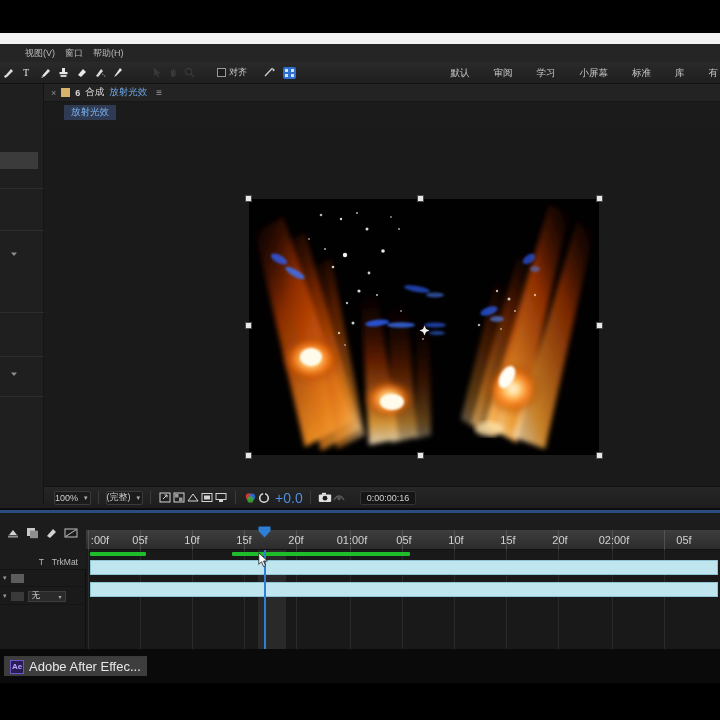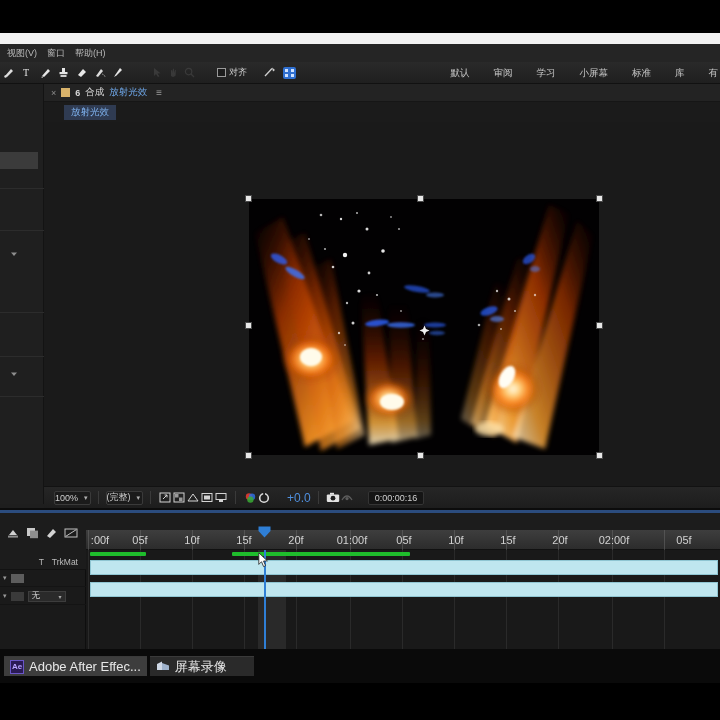--- a/index.html
+++ b/index.html
@@ -12,21 +12,21 @@
 
   
   .letterbox-top { position:absolute; left:0; top:0; width:720px; height:33px; background:#000; }
   .desktop-strip { position:absolute; left:0; top:33px; width:720px; height:11px; background:#f2f2f2; }
 
   
   .ae-window { position:absolute; left:0; top:44px; width:720px; height:605px; background:#1e1e1e; }
 
   
   .menu-bar { position:absolute; left:0; top:0; width:720px; height:18px; background:#252525;
-              display:flex; align-items:center; padding-left:2px; }
+              display:flex; align-items:center; padding-left:20px; }
   .menu-item { font-size:9px; color:#b9b9b9; padding:0 5px; line-height:18px; white-space:nowrap;
                filter:blur(.35px); }
 
   
   .toolbar { position:absolute; left:0; top:18px; width:720px; height:22px;
              background:linear-gradient(#2a2a2a,#1f1f1f); border-bottom:1px solid #111;
              display:flex; align-items:center; }
   .tool-group { display:flex; align-items:center; gap:1px; padding-left:1px; }
   .tool-btn { width:17px; height:18px; display:flex; align-items:center; justify-content:center;
               border-radius:2px; }
@@ -80,21 +80,21 @@
   
   .vbar { position:absolute; left:44px; top:442px; width:676px; height:22px;
           background:linear-gradient(#262626,#1d1d1d); border-top:1px solid #121212;
           display:flex; align-items:center; padding-left:10px; gap:0; }
   .sel { display:flex; align-items:center; background:#1b1b1b; border:1px solid #3a3a3a;
          height:14px; border-radius:2px; padding:0 2px 0 0; }
   .sel span { font-size:9px; color:#cfcfcf; filter:blur(.2px); }
   .sel .cv { margin-left:6px; font-size:7px; color:#b0b0b0; }
   .vsep { width:1px; height:13px; background:#3a3a3a; margin:0 7px; }
   .vic { width:14px; height:13px; display:flex; align-items:center; justify-content:center; }
-  .plus { font-size:12px; color:#4f8fdd; margin-left:16px; }
+  .plus { font-size:14px; color:#4f8fdd; margin-left:4px; }
   .tcode { font-size:9px; color:#cfcfcf; background:#151515; border:1px solid #343434;
            padding:1px 6px; border-radius:2px; margin-left:14px; filter:blur(.15px); }
 
   
   .tl { position:absolute; left:0; top:464px; width:720px; height:185px; background:#1c1c1c;
         border-top:2px solid #0c0c0c; }
   .tl-blue { position:absolute; left:0; top:0; width:720px; height:3px; background:#2b4c7e; }
   .tl-toolbar { position:absolute; left:0; top:14px; width:86px; height:20px; display:flex;
                 align-items:center; gap:6px; padding-left:6px; }
   .tl-colhead { position:absolute; left:0; top:44px; width:86px; height:16px;
@@ -619,25 +619,16 @@
       </div>
     </div>
   </div>
 
 
   <div class="taskbar">
     <div class="tbitem active">
       <span class="tb-ae">Ae</span>
       <span class="tb-lbl">Adobe After Effec...</span>
     </div>
-    <div class="tbitem">
-      <span>
-        <svg width="14" height="12" viewBox="0 0 14 12">
-            <path d="M1 10 L1 4 L6 1.5 L6 10 Z" fill="#cfd8e6"></path>
-            <path d="M6 10 L6 3 L13 5.5 L13 10 Z" fill="#9fb2cc"></path>
-          </svg>
-      </span>
-      <span class="tb-lbl">屏幕录像</span>
-    </div>
   </div>
 
   <div class="bottom-black"></div>
 </div>
 
 </body></html>

